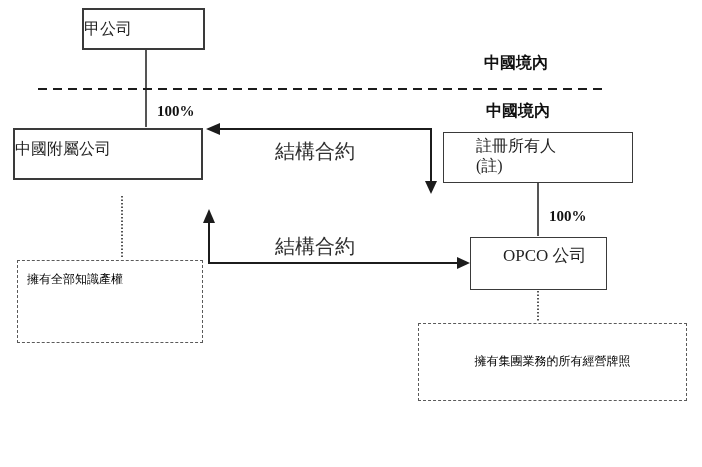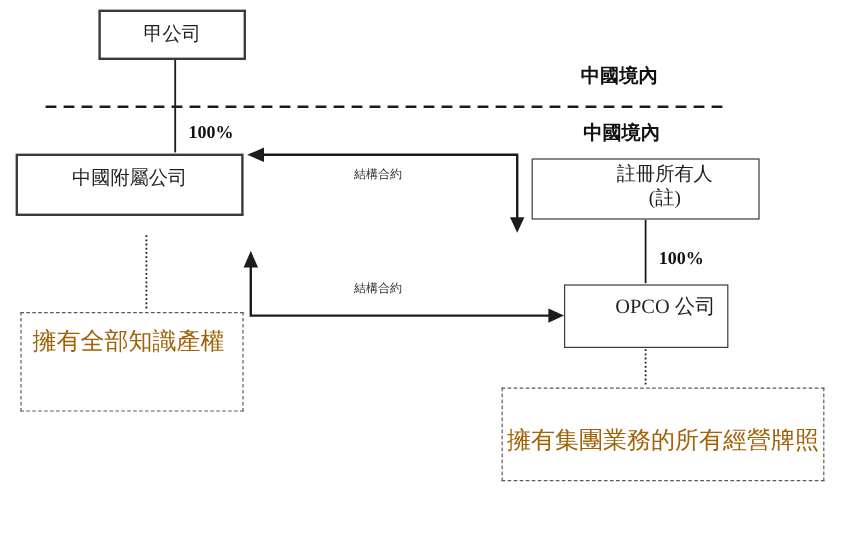--- a/index.html
+++ b/index.html
@@ -18,52 +18,51 @@
   }
   .layer {
     position: absolute;
     left: 0; top: 0;
   }
   .box {
     position: absolute;
     background: #ffffff;
     border: 2px solid #3a3a3a;
     box-sizing: border-box;
-    text-align: center;
     font-size: 16px;
     line-height: 1.25;
   }
   .box.thin { border-width: 1.5px; padding-left: 32px; }
   .dashed-box {
     position: absolute;
     border: 1.5px dashed #5a5a5a;
     box-sizing: border-box;
-    font-size: 20px;
-    color: #a16207;
+    font-size: 12px;
+    color: #000000;
   }
   .region-label {
     position: absolute;
     font-weight: bold;
     font-size: 16px;
     color: #111111;
     text-align: center;
     width: 130px;
   }
   .pct-label {
     position: absolute;
     font-weight: bold;
     font-size: 15px;
     color: #111111;
     font-family: "Liberation Serif", "DejaVu Serif", serif;
   }
   .contract-label {
     position: absolute;
     width: 130px;
     text-align: center;
-    font-size: 10px;
+    font-size: 20px;
     color: #2e2e2e;
   }
   .note-line {
     position: absolute;
     left: 17px;
     top: 433px;
     font-size: 15px;
     font-style: italic;
     color: #2b2b2b;
     white-space: nowrap;

